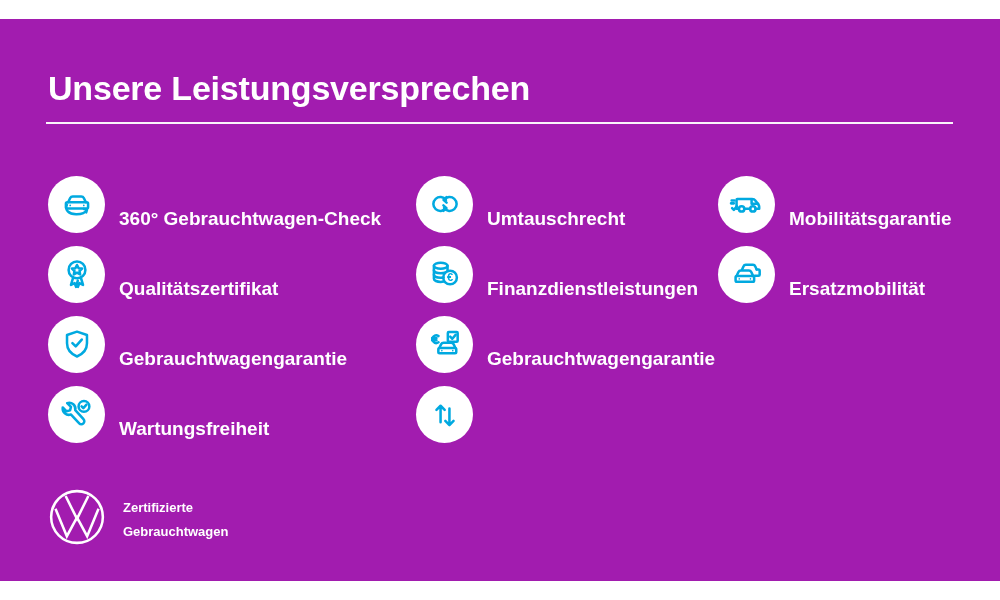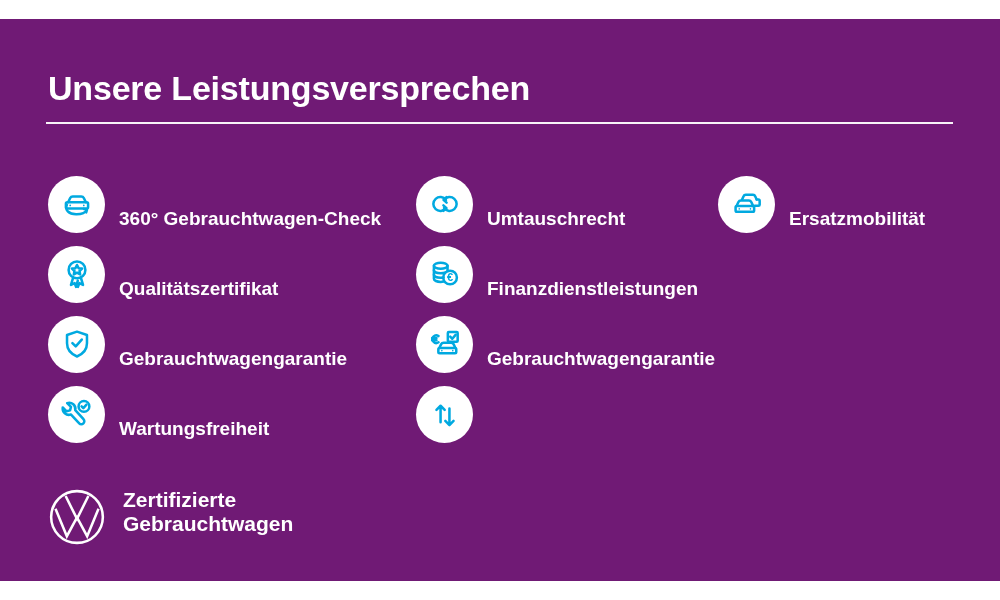--- a/index.html
+++ b/index.html
@@ -12,27 +12,27 @@
   .col1{left:48px;width:345px;}
   .col2{left:416px;width:315px;}
   .col3{left:718px;width:275px;}
   .benefit{display:flex;align-items:center;height:58px;margin-bottom:12px;}
   .icon-circle{flex:0 0 57px;width:57px;height:57px;border-radius:50%;background:#fff;
                display:flex;align-items:center;justify-content:center;}
   .icon-circle svg{width:38px;height:38px;display:block;}
   .benefit-label{margin-left:14px;font-size:19px;font-weight:bold;color:#fff;white-space:nowrap;margin-top:30px;}
   .footer{position:absolute;left:48px;top:469px;display:flex;align-items:flex-start;}
   .vw-ring{width:58px;height:58px;}
-  .footer-text{margin-left:17px;font-size:21px;font-weight:bold;color:#fff;line-height:24px;}
+  .footer-text{margin-left:17px;margin-top:8px;font-size:13px;font-weight:bold;color:#fff;line-height:24px;}
 </style>
 </head>
 <body>
 
 <div class="canvas" style="background: rgb(255, 255, 255);">
-  <div class="panel" style="background: #701a75;">
+  <div class="panel" style="background: #a21caf;">
     <div class="title">Unsere Leistungsversprechen</div>
     <div class="rule"></div>
 
     <div class="col col1">
         <div class="benefit">
           <div class="icon-circle" style="color: rgb(0, 169, 224);">
             <svg viewBox="0 0 24 24" fill="none" stroke="currentColor" stroke-width="1.6" stroke-linecap="round" stroke-linejoin="round">
     <path d="M6.4 10.9 L7.7 8.2 C8 7.6 8.6 7.2 9.3 7.2 H14.7 C15.4 7.2 16 7.6 16.3 8.2 L17.6 10.9"></path>
     <rect x="5" y="10.9" width="14" height="3.9" rx="0.9"></rect>
     <circle cx="7.7" cy="12.9" r="0.55" fill="currentColor" stroke="none"></circle>
@@ -121,20 +121,34 @@
     <path d="M9.2 17.2 V6.8 M9.2 6.8 L6.6 9.4 M9.2 6.8 L11.8 9.4"></path>
     <path d="M14.8 8.6 V19 M14.8 19 L12.2 16.4 M14.8 19 L17.4 16.4"></path>
             </svg>
           </div>
         </div>
       </div>
     <div class="col col3">
         <div class="benefit">
           <div class="icon-circle" style="color: rgb(0, 169, 224);">
             <svg viewBox="0 0 24 24" fill="none" stroke="currentColor" stroke-width="1.6" stroke-linecap="round" stroke-linejoin="round">
+    <path d="M6.9 15 H5.4 V9.4 C5.4 9.1 5.6 8.9 5.9 8.9 H15.2 C16.1 8.9 16.9 9.3 17.4 10 L19.2 12.4 C19.5 12.8 19.7 13.3 19.7 13.8 V15 H17.4"></path>
+    <path d="M14.9 9.2 V11.9 H19"></path>
+    <path d="M10.3 15 H14"></path>
+    <circle cx="8.6" cy="15.1" r="1.7"></circle>
+    <circle cx="15.7" cy="15.1" r="1.7"></circle>
+    <path d="M2.3 9.8 H4.1 M1.9 11.6 H3.7"></path>
+    <path d="M2.6 14.6 L3.7 15.7 L5.6 13.4"></path>
+            </svg>
+          </div>
+          <div class="benefit-label">Mobilitätsgarantie</div>
+        </div>
+        <div class="benefit">
+          <div class="icon-circle" style="color: rgb(0, 169, 224);">
+            <svg viewBox="0 0 24 24" fill="none" stroke="currentColor" stroke-width="1.6" stroke-linecap="round" stroke-linejoin="round">
     <path d="M8.9 9.1 L9.9 6.9 C10.1 6.4 10.6 6.1 11.2 6.1 H15.8 C16.4 6.1 16.9 6.4 17.1 6.9 L18.1 9.1"></path>
     <path d="M18.1 9.1 H19.2 C19.6 9.1 20 9.4 20 9.9 V12.4 C20 12.8 19.6 13.1 19.2 13.1 H17"></path>
     <path d="M5.4 13.3 L6.6 10.7 C6.9 10.1 7.4 9.8 8.1 9.8 H13.2 C13.9 9.8 14.4 10.1 14.7 10.7 L15.9 13.3"></path>
     <rect x="4.8" y="13.3" width="11.7" height="3.6" rx="0.8"></rect>
     <circle cx="7.1" cy="15.1" r="0.5" fill="currentColor" stroke="none"></circle>
     <circle cx="14.2" cy="15.1" r="0.5" fill="currentColor" stroke="none"></circle>
             </svg>
           </div>
           <div class="benefit-label">Ersatzmobilität</div>
         </div>

